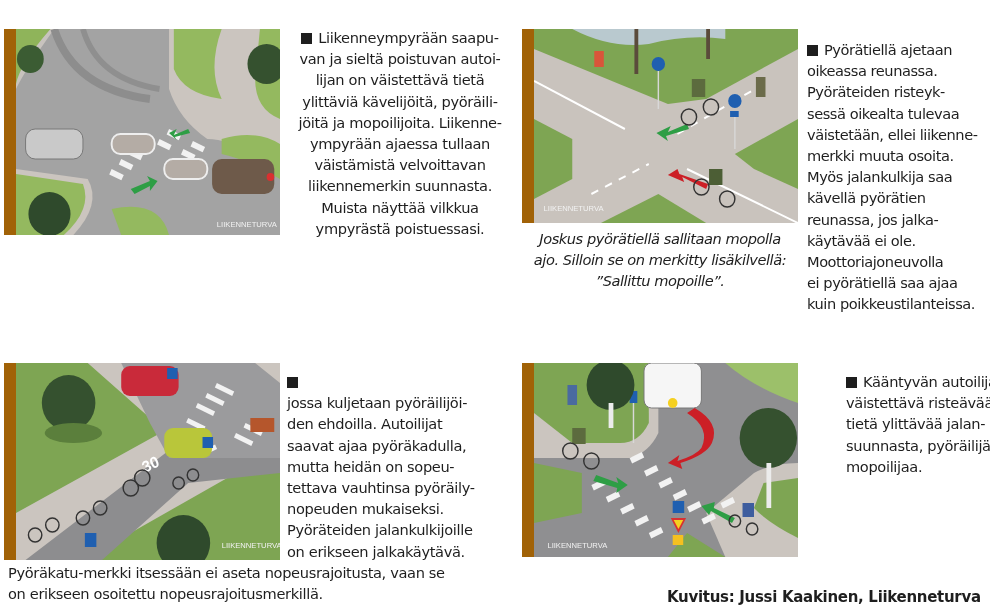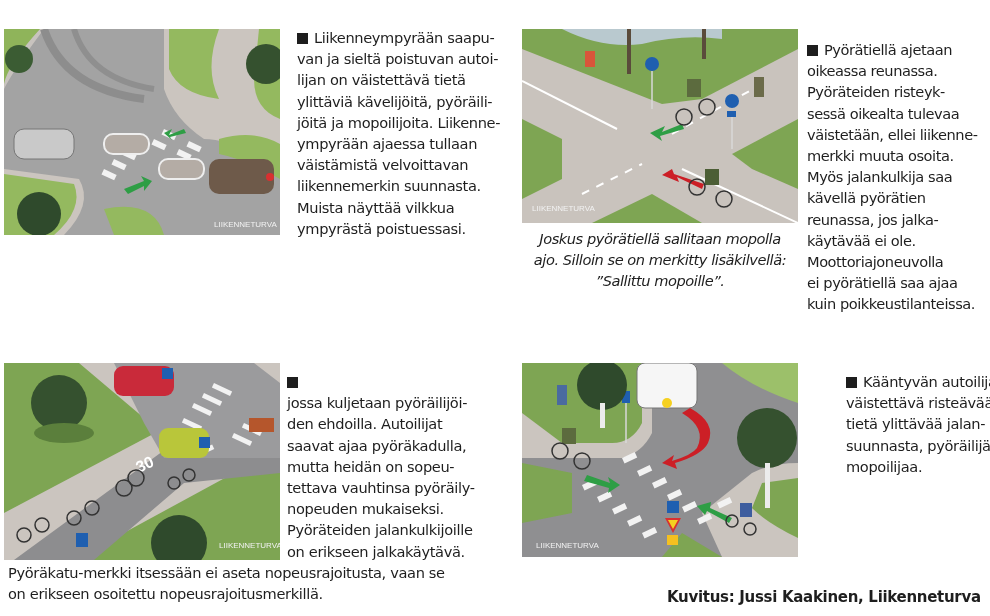--- a/index.html
+++ b/index.html
@@ -1,19 +1,19 @@
 <!DOCTYPE html>
 <html><head>
 <meta charset="utf-8">
 <style>
   * { box-sizing: border-box; margin: 0; padding: 0; }
   html, body { width: 990px; height: 616px; background: #ffffff; overflow: hidden; }
   body { position: relative; font-family: "DejaVu Sans", sans-serif; color: #1c1c1c; }
 
-  .illus { position: absolute; overflow: hidden; background: #a16207; }
+  .illus { position: absolute; overflow: hidden; background: #a16207; padding-left: 12px; }
   .illus svg { display: block; width: 100%; height: 100%; }
 
   .text-block {
     position: absolute;
     font-family: "DejaVu Sans", sans-serif;
     font-size: 14.6px;
     line-height: 21.2px;
     color: #1e1e1e;
     letter-spacing: -0.35px;
   }
@@ -70,21 +70,21 @@
     <path d="M120 160 L140 152 L137 147 L148 152 L140 162 L140 157 L124 165 Z" fill="#2e9e45"></path>
 
     <circle cx="35" cy="185" r="22" fill="#2f4a2c"></circle>
     <circle cx="262" cy="35" r="20" fill="#35512f"></circle>
     <circle cx="15" cy="30" r="14" fill="#3b5c33"></circle>
 
     <text x="210" y="198" font-size="8" fill="#f2f2f2" font-family="Liberation Sans, sans-serif">LIIKENNETURVA</text>
   </svg>
 </div>
 
-<div class="text-block" style="left:297px;top:27px;width:226px;">
+<div class="text-block" style="left:287px;top:27px;width:226px;text-align:center;">
   <span class="line"><span class="bullet"></span><span>Liikenneympyrään saapu-</span></span>
   <span class="line">van ja sieltä poistuvan autoi-</span>
   <span class="line">lijan on väistettävä tietä</span>
   <span class="line">ylittäviä kävelijöitä, pyöräili-</span>
   <span class="line">jöitä ja mopoilijoita. Liikenne-</span>
   <span class="line">ympyrään ajaessa tullaan</span>
   <span class="line">väistämistä velvoittavan</span>
   <span class="line">liikennemerkin suunnasta.</span>
   <span class="line">Muista näyttää vilkkua</span>
   <span class="line">ympyrästä poistuessasi.</span>

